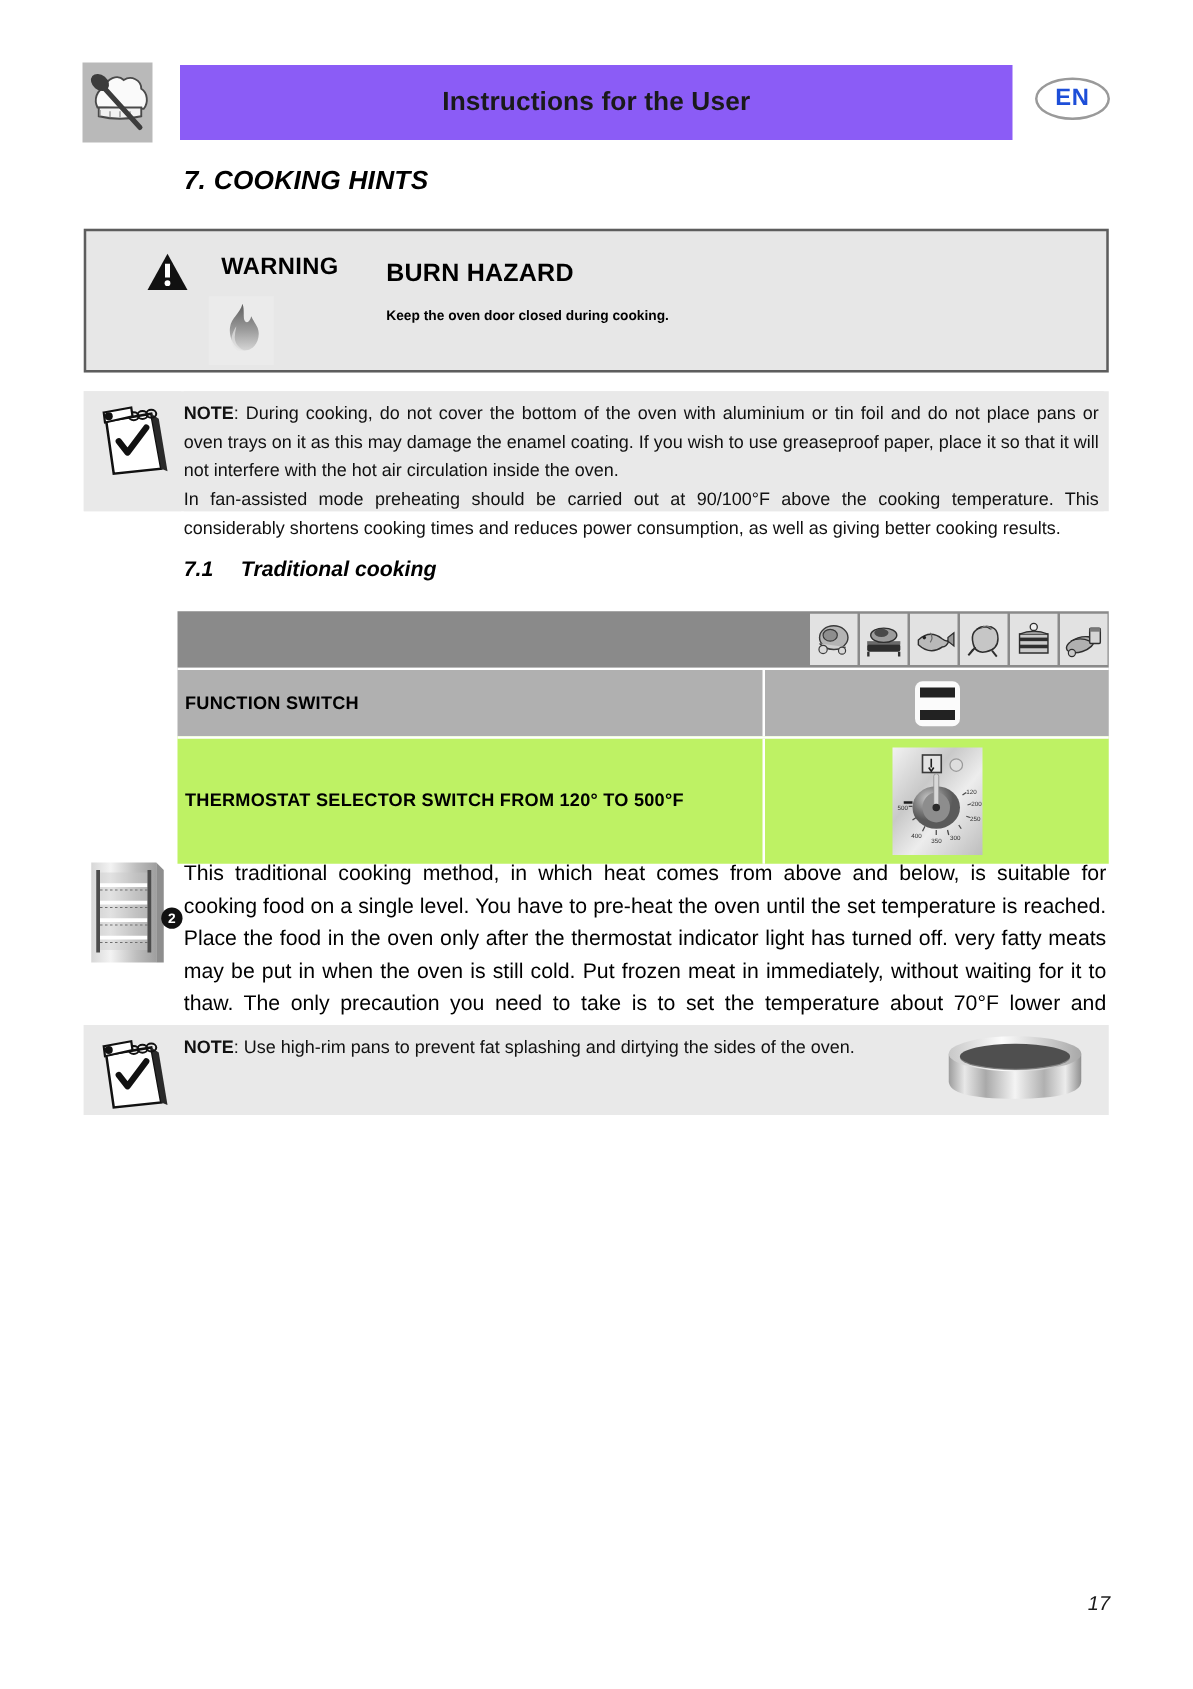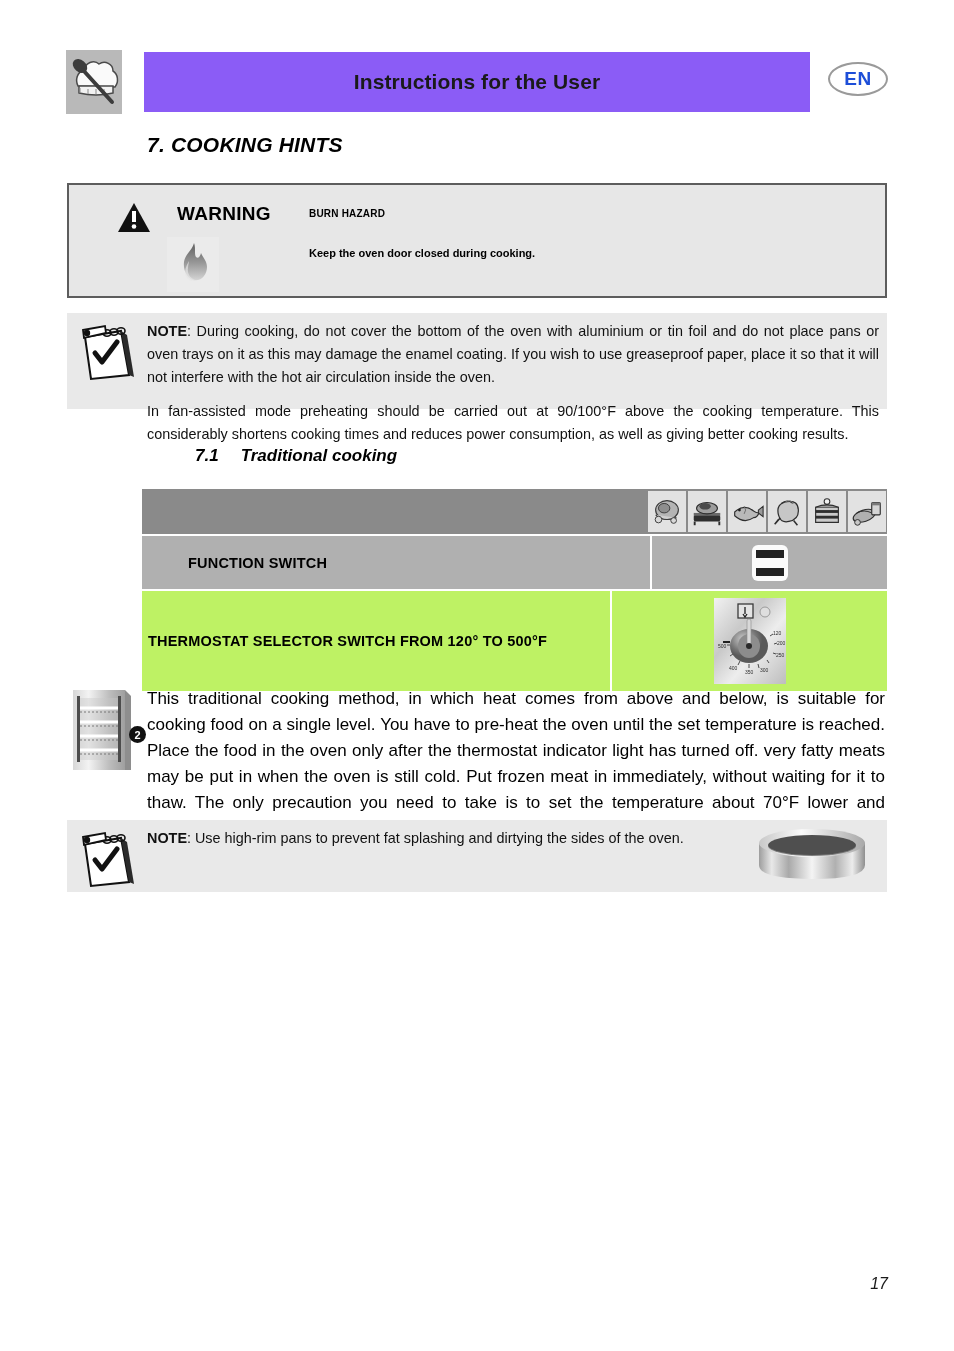--- a/index.html
+++ b/index.html
@@ -78,21 +78,20 @@
     font-style: italic;
     letter-spacing: 0.2px;
   }
   .subsection-title {
     position: absolute;
     left: 147px;
     top: 446px;
     font-size: 17px;
     font-weight: bold;
     font-style: italic;
-    margin-left: 48px;
   }
   .subsection-num { margin-right: 22px; }
 
   
   .warning-box {
     position: absolute;
     left: 67px;
     top: 183px;
     width: 820px;
     height: 115px;
@@ -121,21 +120,21 @@
     left: 98px;
     top: 52px;
     width: 52px;
     height: 55px;
     background: #ebebeb;
   }
   .warn-head {
     position: absolute;
     left: 240px;
     top: 23px;
-    font-size: 10px;
+    font-size: 20px;
     font-weight: bold;
     letter-spacing: 0.2px;
   }
   .warn-msg {
     position: absolute;
     left: 240px;
     top: 62px;
     font-size: 11px;
     font-weight: bold;
   }
@@ -173,21 +172,21 @@
     padding: 7px 4px 0 0;
     box-sizing: border-box;
   }
   .note-text {
     font-size: 14.4px;
     line-height: 23px;
     text-align: justify;
     color: #111;
   }
   .note-text b { font-weight: bold; }
-  .note-p2 { margin-top: 11px; }
+  .note-p2 { margin-top: 0; }
   .pan-img {
     position: absolute;
     right: 16px;
     top: 5px;
     width: 118px;
     height: 62px;
   }
 
   
   .tbl {
@@ -214,21 +213,21 @@
     background: #e2e2e2;
     display: flex;
     align-items: center;
     justify-content: center;
     overflow: hidden;
   }
   .tbl-row {
     display: flex;
     border-top: 2px solid #ffffff;
   }
-  .row-fn { background: #b0b0b0; padding-left: 40px; }
+  .row-fn { background: #b0b0b0; }
   .row-th { background: #bef264; }
   .cell-label {
     width: 470px;
     box-sizing: border-box;
     padding-left: 6px;
     display: flex;
     align-items: center;
     font-size: 14.5px;
     font-weight: bold;
     letter-spacing: 0.2px;

